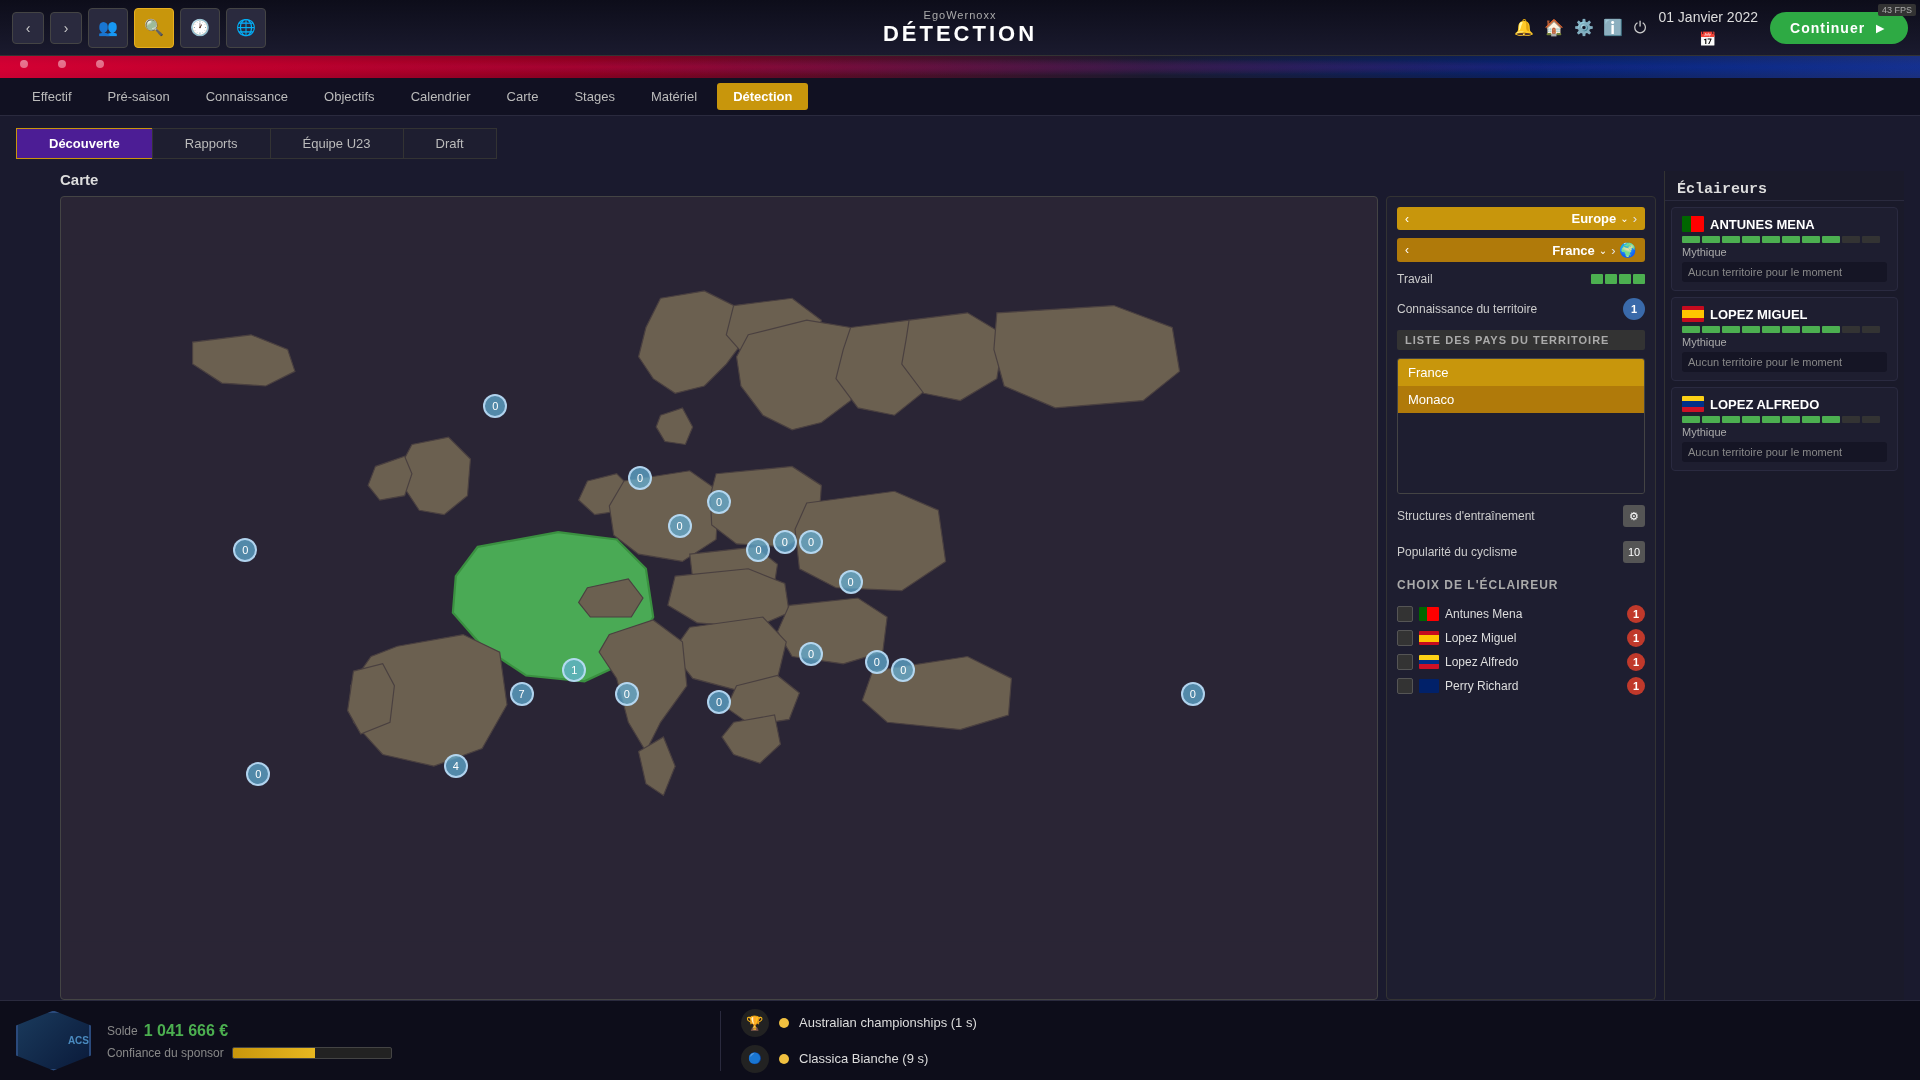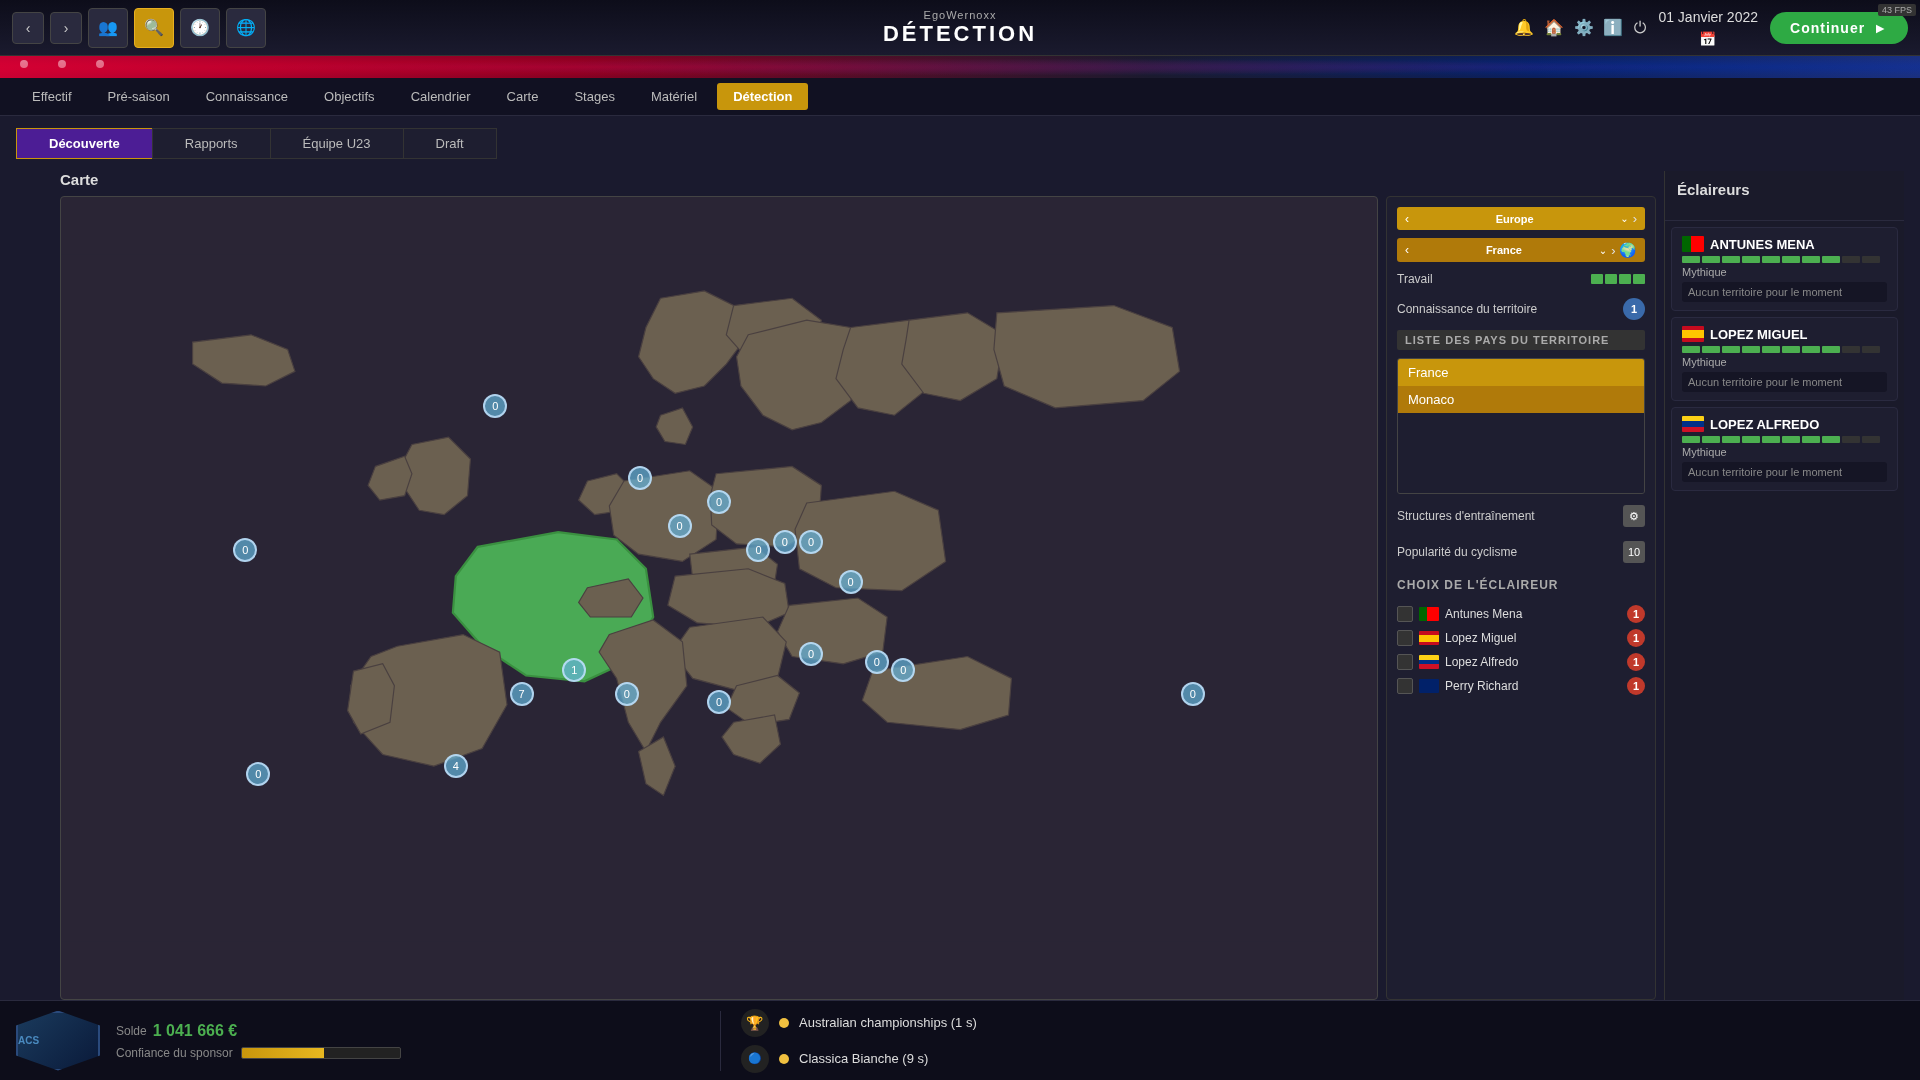--- a/index.html
+++ b/index.html
@@ -241,21 +241,21 @@
     }
     .region-selector {
       display: flex;
       align-items: center;
       background: #c8960c;
       border-radius: 3px;
       padding: 4px 8px;
       gap: 4px;
     }
     .region-selector .arrow { color: #fff; cursor: pointer; font-size: 12px; }
-    .region-selector .label { flex: 1; text-align: center; color: #fff; font-weight: bold; font-size: 11px; }
+    .region-selector .label { flex: 1; text-align: right; color: #fff; font-weight: bold; font-size: 13px; }
     .region-selector .chevron { color: #fff; font-size: 10px; }
 
     .travail-row {
       display: flex;
       align-items: center;
       justify-content: space-between;
       padding: 2px 0;
     }
     .travail-label { color: #ccc; font-size: 12px; }
     .travail-bar {
@@ -360,25 +360,26 @@
     
     .scouts-panel {
       width: 240px;
       background: #1a1a2a;
       border-left: 1px solid #333;
       display: flex;
       flex-direction: column;
       overflow: hidden;
     }
     .scouts-title {
-      padding: 10px 12px 22px;
+      padding: 10px 12px 2px;
       font-size: 15px;
       font-weight: bold;
       color: #ddd;
       border-bottom: 1px solid #2a2a3e;
+      font-family: Liberation Mono, monospace;
     }
     .scouts-list {
       flex: 1;
       overflow-y: auto;
       padding: 6px;
     }
     .scouts-list::-webkit-scrollbar { width: 6px; }
     .scouts-list::-webkit-scrollbar-track { background: #111; }
     .scouts-list::-webkit-scrollbar-thumb { background: #444; border-radius: 3px; }
     .scout-card {
@@ -422,25 +423,25 @@
       align-items: center;
     }
     .status-left {
       width: 720px;
       display: flex;
       align-items: center;
       gap: 16px;
       padding: 0 16px;
     }
     .team-logo {
-      width: 84px; height: 60px;
+      width: 75px; height: 60px;
       background: linear-gradient(135deg, #1a3a5c 0%, #0a1a3a 100%);
       border: 2px solid #2a4a7c;
       clip-path: polygon(50% 0%, 100% 25%, 100% 75%, 50% 100%, 0% 75%, 0% 25%);
-      display: flex; align-items: center; justify-content: flex-start;
+      display: flex; align-items: center; justify-content: flex-end;
       font-size: 18px;
       color: #4a8abf;
     }
     .status-info {
       flex: 1;
     }
     .solde-row {
       display: flex;
       align-items: center;
       gap: 6px;

